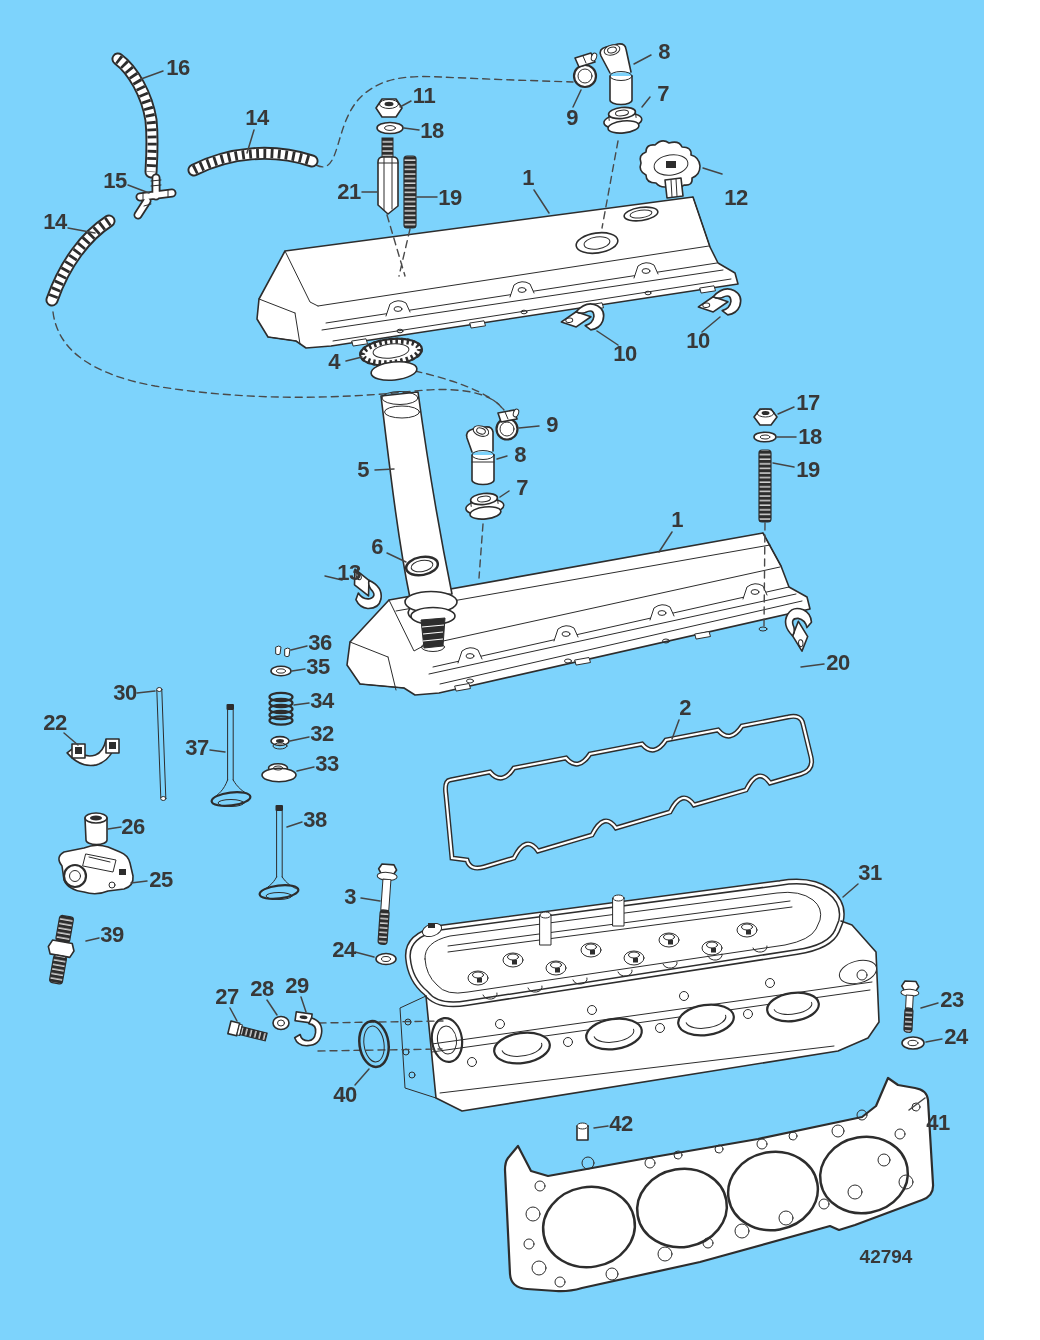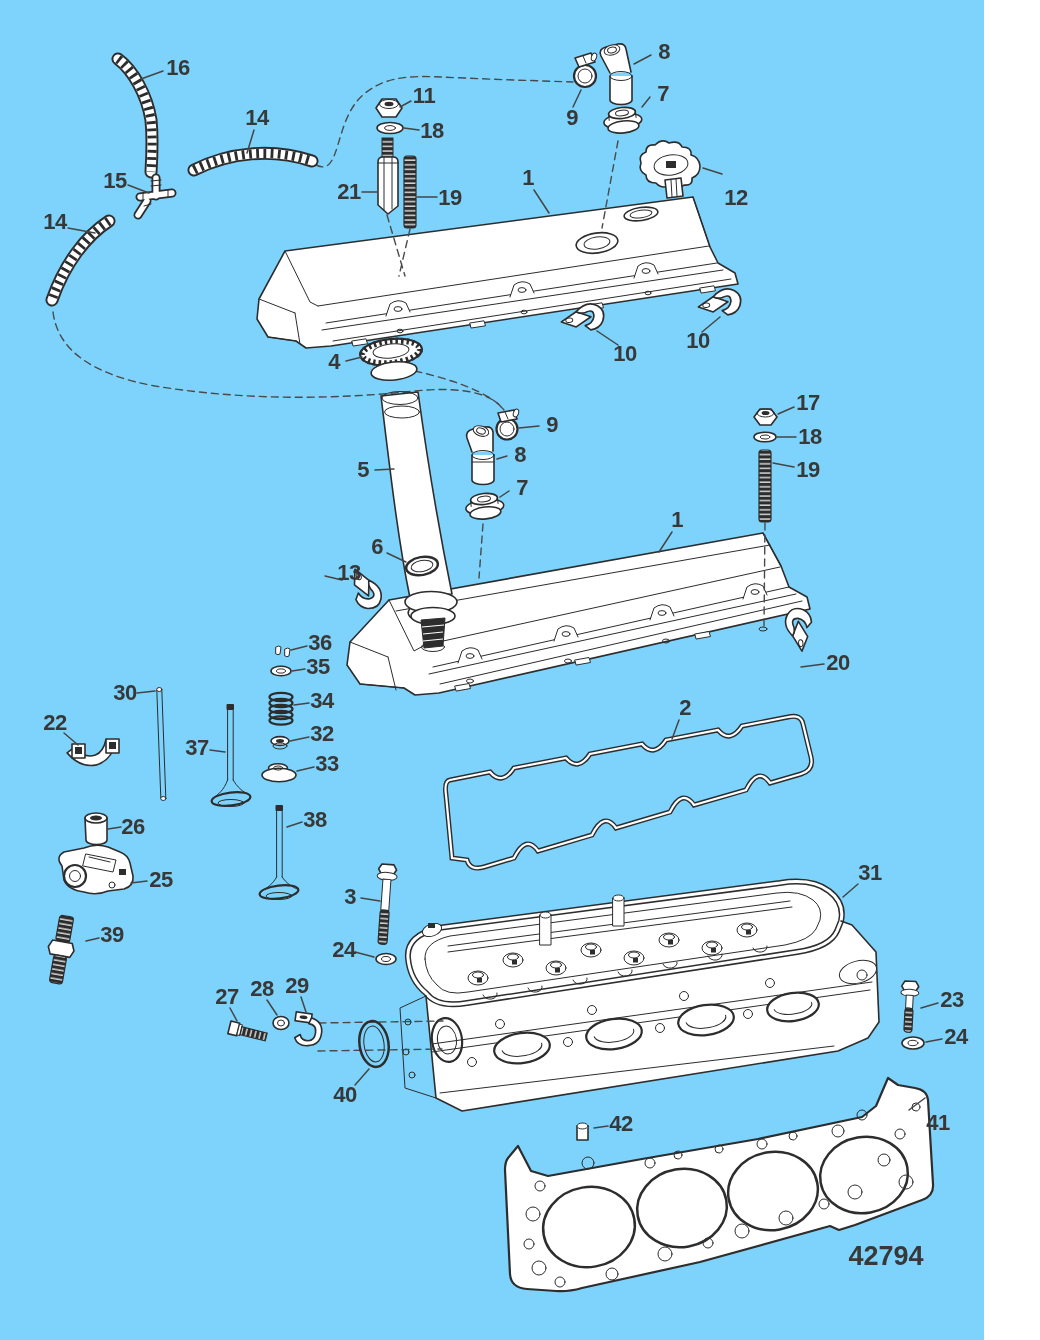--- a/index.html
+++ b/index.html
@@ -21,21 +21,21 @@
   .rimW{fill:none;stroke:#fff;stroke-width:3}
   .hO{stroke:#2d2d2d;stroke-width:13;fill:none;stroke-linecap:round}
   .hW{stroke:#fff;stroke-width:9.2;fill:none;stroke-linecap:round}
   .hR{stroke:#2d2d2d;stroke-width:9.2;fill:none;stroke-dasharray:2.8 4.4}
   .sO{stroke:#2d2d2d;stroke-width:9;fill:none;stroke-linecap:round}
   .sW{stroke:#fff;stroke-width:5.4;fill:none;stroke-linecap:round}
   .ldr{stroke:#454545;stroke-width:1.5;stroke-linecap:round}
   
   .callout{position:absolute;transform:translate(-50%,-50%);font-weight:700;font-size:22px;
            color:#383838;letter-spacing:-0.5px;white-space:nowrap;line-height:1;}
-  .drawno{position:absolute;transform:translate(-50%,-50%);font-weight:700;font-size:27px;
+  .drawno{position:absolute;transform:translate(-50%,-50%);font-weight:700;font-size:19px;
           color:#383838;letter-spacing:0;line-height:1;}
 </style>
 </head>
 <body>
 
 <div class="stage">
 <svg width="1040" height="1340" viewBox="0 0 1040 1340">
   <defs>
     <pattern id="thr" width="8" height="4.6" patternUnits="userSpaceOnUse">
       <rect width="8" height="4.6" fill="#2d2d2d"></rect>

